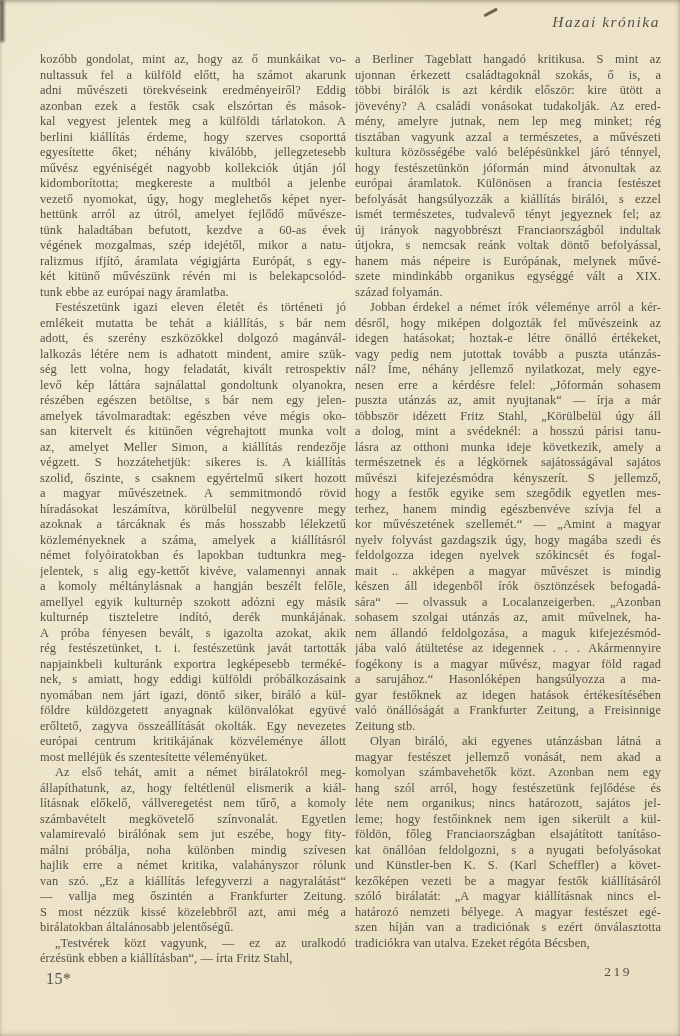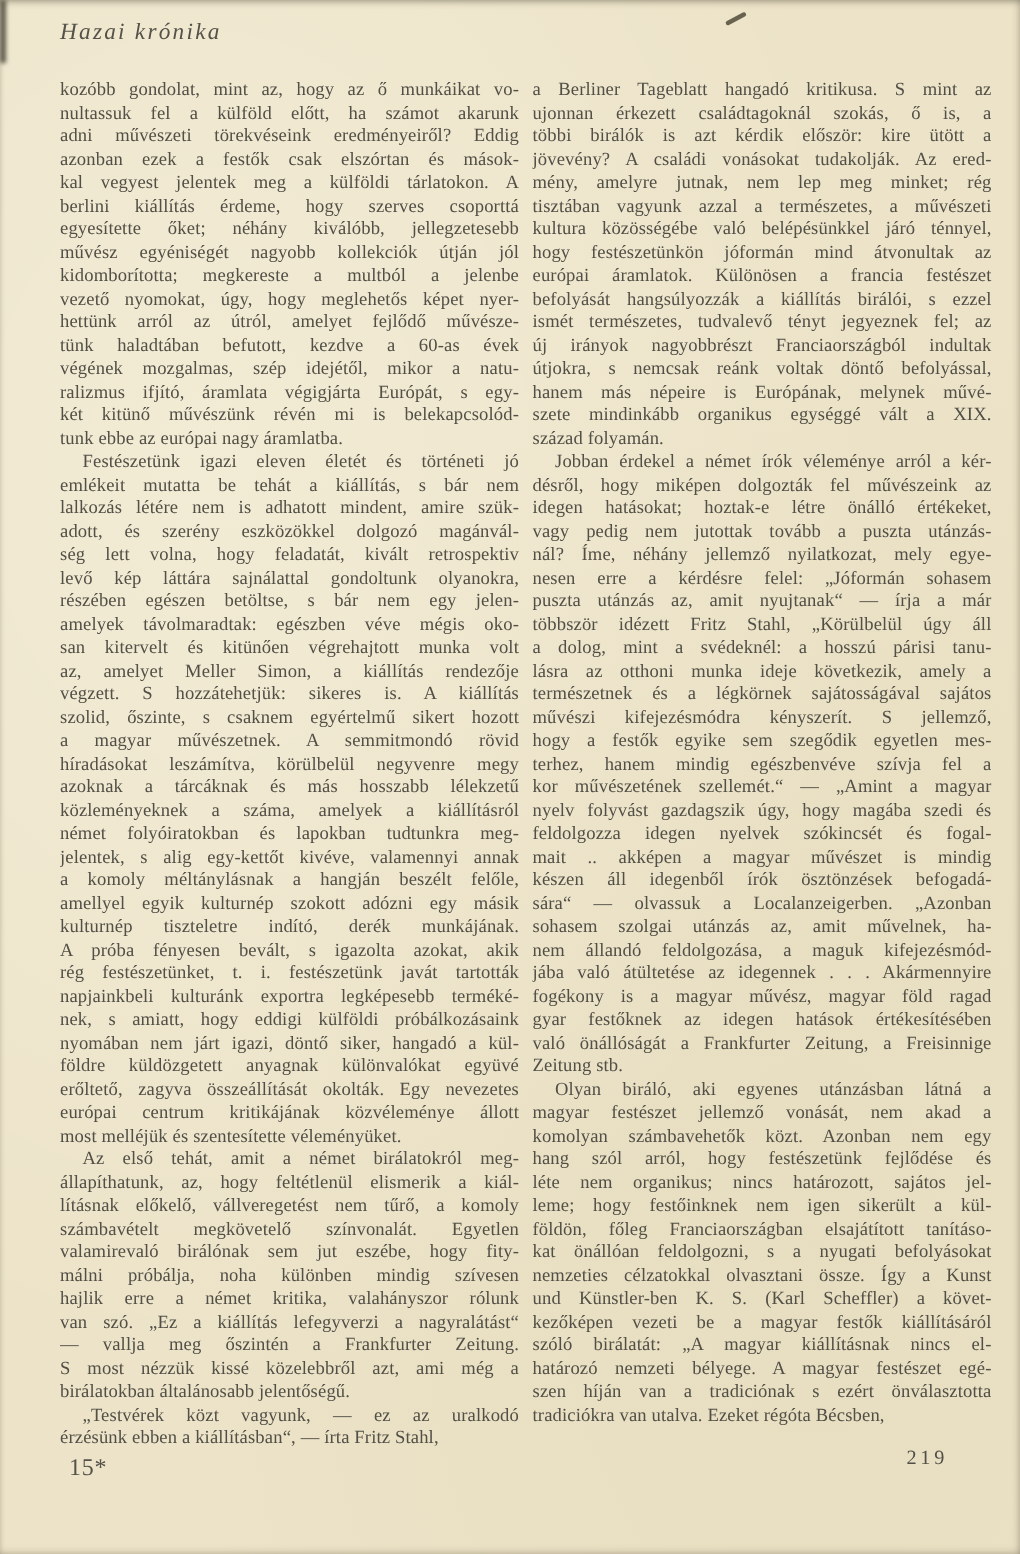--- a/index.html
+++ b/index.html
@@ -21,21 +21,21 @@
   .corner-smudge {
     position:absolute; left:0; top:0; width:4px; height:42px;
     background:#3c392e; filter:blur(1.5px); opacity:.8;
   }
   .ink-mark {
     position:absolute; left:483px; top:11px; width:15px; height:2.5px;
     background:#514b39; transform:rotate(-28deg); border-radius:2px; opacity:.85;
   }
   .header {
     position:absolute; top:13px; left:40px; width:620px;
-    text-align:left; font-style:italic; font-size:15.5px;
+    text-align:right; font-style:italic; font-size:15.5px;
     letter-spacing:1.5px; color:#55524a;
   }
   .columns {
     position:absolute; top:52px; left:40px;
     display:flex; gap:9px;
   }
   .col { width:306px; }
   .line {
     font-size:12.4px; line-height:15.5px; height:15.5px;
     text-align:justify; text-align-last:justify;
@@ -75,22 +75,22 @@
         <div class="line">kidomborította; megkereste a multból a jelenbe</div>
         <div class="line">vezető nyomokat, úgy, hogy meglehetős képet nyer-</div>
         <div class="line">hettünk arról az útról, amelyet fejlődő művésze-</div>
         <div class="line">tünk haladtában befutott, kezdve a 60-as évek</div>
         <div class="line">végének mozgalmas, szép idejétől, mikor a natu-</div>
         <div class="line">ralizmus ifjító, áramlata végigjárta Európát, s egy-</div>
         <div class="line">két kitünő művészünk révén mi is belekapcsolód-</div>
         <div class="line last">tunk ebbe az európai nagy áramlatba.</div>
         <div class="line indent">Festészetünk igazi eleven életét és történeti jó</div>
         <div class="line">emlékeit mutatta be tehát a kiállítás, s bár nem</div>
+        <div class="line">adott, és szerény eszközökkel dolgozó magánvál-</div>
         <div class="line">lalkozás létére nem is adhatott mindent, amire szük-</div>
-        <div class="line">adott, és szerény eszközökkel dolgozó magánvál-</div>
         <div class="line">ség lett volna, hogy feladatát, kivált retrospektiv</div>
         <div class="line">levő kép láttára sajnálattal gondoltunk olyanokra,</div>
         <div class="line">részében egészen betöltse, s bár nem egy jelen-</div>
         <div class="line">amelyek távolmaradtak: egészben véve mégis oko-</div>
         <div class="line">san kitervelt és kitünően végrehajtott munka volt</div>
         <div class="line">az, amelyet Meller Simon, a kiállítás rendezője</div>
         <div class="line">végzett. S hozzátehetjük: sikeres is. A kiállítás</div>
         <div class="line">szolid, őszinte, s csaknem egyértelmű sikert hozott</div>
         <div class="line">a magyar művészetnek. A semmitmondó rövid</div>
         <div class="line">híradásokat leszámítva, körülbelül negyvenre megy</div>
@@ -98,21 +98,21 @@
         <div class="line">közleményeknek a száma, amelyek a kiállításról</div>
         <div class="line">német folyóiratokban és lapokban tudtunkra meg-</div>
         <div class="line">jelentek, s alig egy-kettőt kivéve, valamennyi annak</div>
         <div class="line">a komoly méltánylásnak a hangján beszélt felőle,</div>
         <div class="line">amellyel egyik kulturnép szokott adózni egy másik</div>
         <div class="line">kulturnép tiszteletre indító, derék munkájának.</div>
         <div class="line">A próba fényesen bevált, s igazolta azokat, akik</div>
         <div class="line">rég festészetünket, t. i. festészetünk javát tartották</div>
         <div class="line">napjainkbeli kulturánk exportra legképesebb terméké-</div>
         <div class="line">nek, s amiatt, hogy eddigi külföldi próbálkozásaink</div>
-        <div class="line">nyomában nem járt igazi, döntő siker, hangadó a kül-</div>
+        <div class="line">nyomában nem járt igazi, döntő siker, biráló a kül-</div>
         <div class="line">földre küldözgetett anyagnak különvalókat együvé</div>
         <div class="line">erőltető, zagyva összeállítását okolták. Egy nevezetes</div>
         <div class="line">európai centrum kritikájának közvéleménye állott</div>
         <div class="line last">most melléjük és szentesítette véleményüket.</div>
         <div class="line indent">Az első tehát, amit a német birálatokról meg-</div>
         <div class="line">állapíthatunk, az, hogy feltétlenül elismerik a kiál-</div>
         <div class="line">lításnak előkelő, vállveregetést nem tűrő, a komoly</div>
         <div class="line">számbavételt megkövetelő színvonalát. Egyetlen</div>
         <div class="line">valamirevaló birálónak sem jut eszébe, hogy fity-</div>
         <div class="line">málni próbálja, noha különben mindig szívesen</div>
@@ -158,32 +158,32 @@
         <div class="line">kor művészetének szellemét.“ — „Amint a magyar</div>
         <div class="line">nyelv folyvást gazdagszik úgy, hogy magába szedi és</div>
         <div class="line">feldolgozza idegen nyelvek szókincsét és fogal-</div>
         <div class="line">mait .. akképen a magyar művészet is mindig</div>
         <div class="line">készen áll idegenből írók ösztönzések befogadá-</div>
         <div class="line">sára“ — olvassuk a Localanzeigerben. „Azonban</div>
         <div class="line">sohasem szolgai utánzás az, amit művelnek, ha-</div>
         <div class="line">nem állandó feldolgozása, a maguk kifejezésmód-</div>
         <div class="line">jába való átültetése az idegennek . . . Akármennyire</div>
         <div class="line">fogékony is a magyar művész, magyar föld ragad</div>
+        <div class="line">a sarujához.“ Hasonlóképen hangsúlyozza a ma-</div>
         <div class="line">gyar festőknek az idegen hatások értékesítésében</div>
         <div class="line">való önállóságát a Frankfurter Zeitung, a Freisinnige</div>
         <div class="line last">Zeitung stb.</div>
         <div class="line indent">Olyan biráló, aki egyenes utánzásban látná a</div>
         <div class="line">magyar festészet jellemző vonását, nem akad a</div>
         <div class="line">komolyan számbavehetők közt. Azonban nem egy</div>
         <div class="line">hang szól arról, hogy festészetünk fejlődése és</div>
         <div class="line">léte nem organikus; nincs határozott, sajátos jel-</div>
         <div class="line">leme; hogy festőinknek nem igen sikerült a kül-</div>
         <div class="line">földön, főleg Franciaországban elsajátított tanításo-</div>
         <div class="line">kat önállóan feldolgozni, s a nyugati befolyásokat</div>
-        <div class="line">nemzeties célzatokkal olvasztani össze. Így a Kunst</div>
         <div class="line">und Künstler-ben K. S. (Karl Scheffler) a követ-</div>
         <div class="line">kezőképen vezeti be a magyar festők kiállításáról</div>
         <div class="line">szóló birálatát: „A magyar kiállításnak nincs el-</div>
         <div class="line">határozó nemzeti bélyege. A magyar festészet egé-</div>
         <div class="line">szen híján van a tradiciónak s ezért önválasztotta</div>
         <div class="line last">tradiciókra van utalva. Ezeket régóta Bécsben,</div>
       </div>
   </div>
 
   <div class="footer-left">15*</div>

